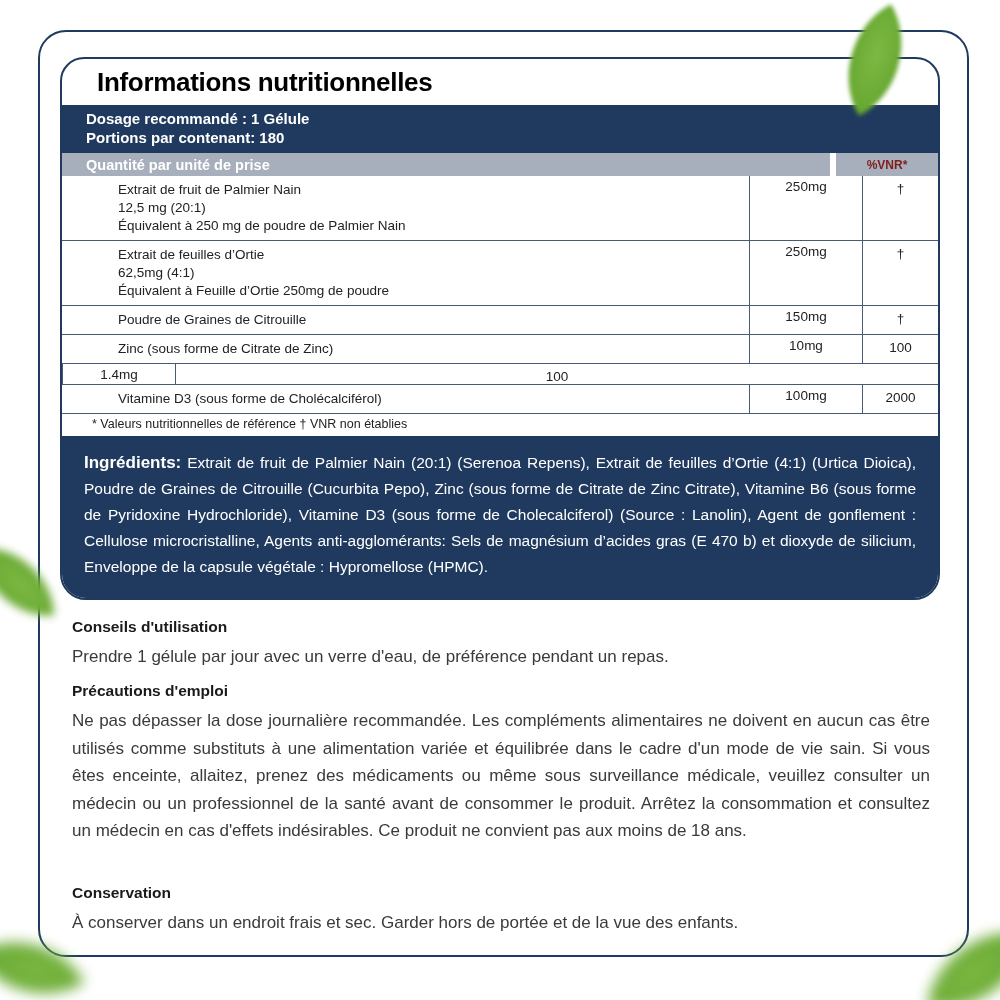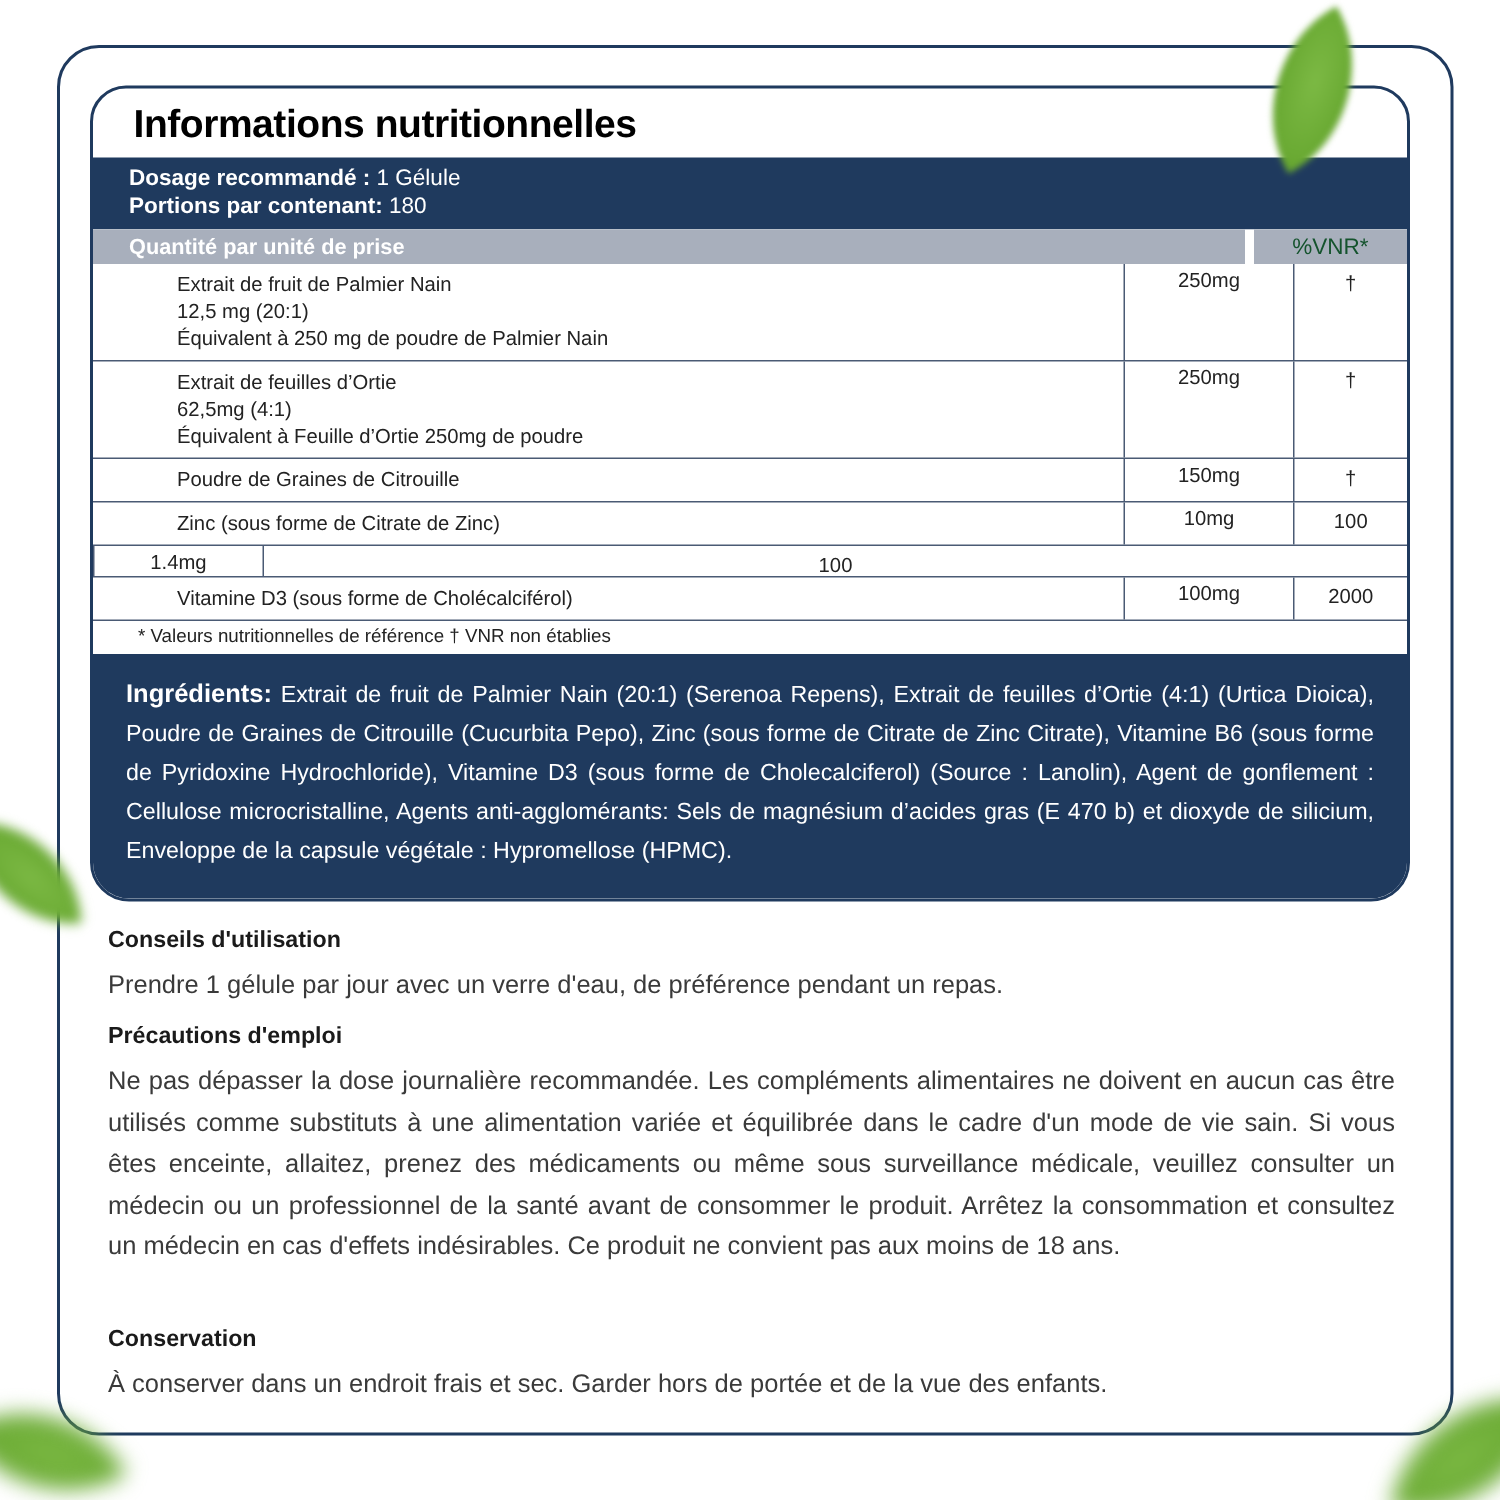--- a/index.html
+++ b/index.html
@@ -14,31 +14,31 @@
   body{font-family:"Liberation Sans",sans-serif;}
   .page{position:relative;width:1000px;height:1000px;background:#fff;overflow:hidden;}
 
   
   .outer-frame{position:absolute;left:38px;top:30px;width:931px;height:927px;
     border:2px solid var(--navy);border-radius:28px;}
 
   
   .card{position:absolute;left:60px;top:57px;width:880px;background:#fff;
     border:2px solid var(--navy);border-radius:24px 24px 26px 26px;overflow:hidden;}
-  .card-title-row{height:46px;display:flex;align-items:center;padding-left:15px;margin-left:12px;}
+  .card-title-row{height:46px;display:flex;align-items:center;padding-left:35px;}
   .card-title{font-size:26px;font-weight:800;color:#000;letter-spacing:-0.3px;}
 
   .banner{background:var(--navy);color:#fff;padding:4px 0 6px 24px;}
   .banner-line{font-size:15px;line-height:19px;font-weight:700;}
-  .banner-line .val{font-weight:400;}
+  .banner-line .val{font-weight:700;}
 
   .gray-header{display:flex;gap:6px;background:#fff;height:23px;}
   .gh-left{width:768px;background:var(--gray);color:#fff;font-weight:700;font-size:14.5px;
     display:flex;align-items:center;padding-left:24px;}
-  .gh-right{flex:1;background:var(--gray);color:#14532d;font-weight:400;font-size:15px;
+  .gh-right{flex:1;background:var(--gray);color:#7f1d1d;font-weight:700;font-size:12px;
     display:flex;align-items:center;justify-content:center;}
 
   .t-row{display:flex;border-bottom:1px solid var(--line);align-items:stretch;}
   .t-name{width:655px;padding:5px 10px 5px 24px;font-size:13.5px;line-height:18px;color:var(--text);margin-left:32px;}
   .t-amount{width:113px;border-left:1px solid var(--line);display:flex;justify-content:center;
     padding-top:3px;font-size:13.5px;color:var(--text);}
   .t-vnr{flex:1;border-left:1px solid var(--line);display:flex;justify-content:center;
     padding-top:5px;font-size:13.5px;color:var(--text);}
 
   .footnote{padding:3px 0 5px 30px;font-size:12.5px;color:var(--text);}

